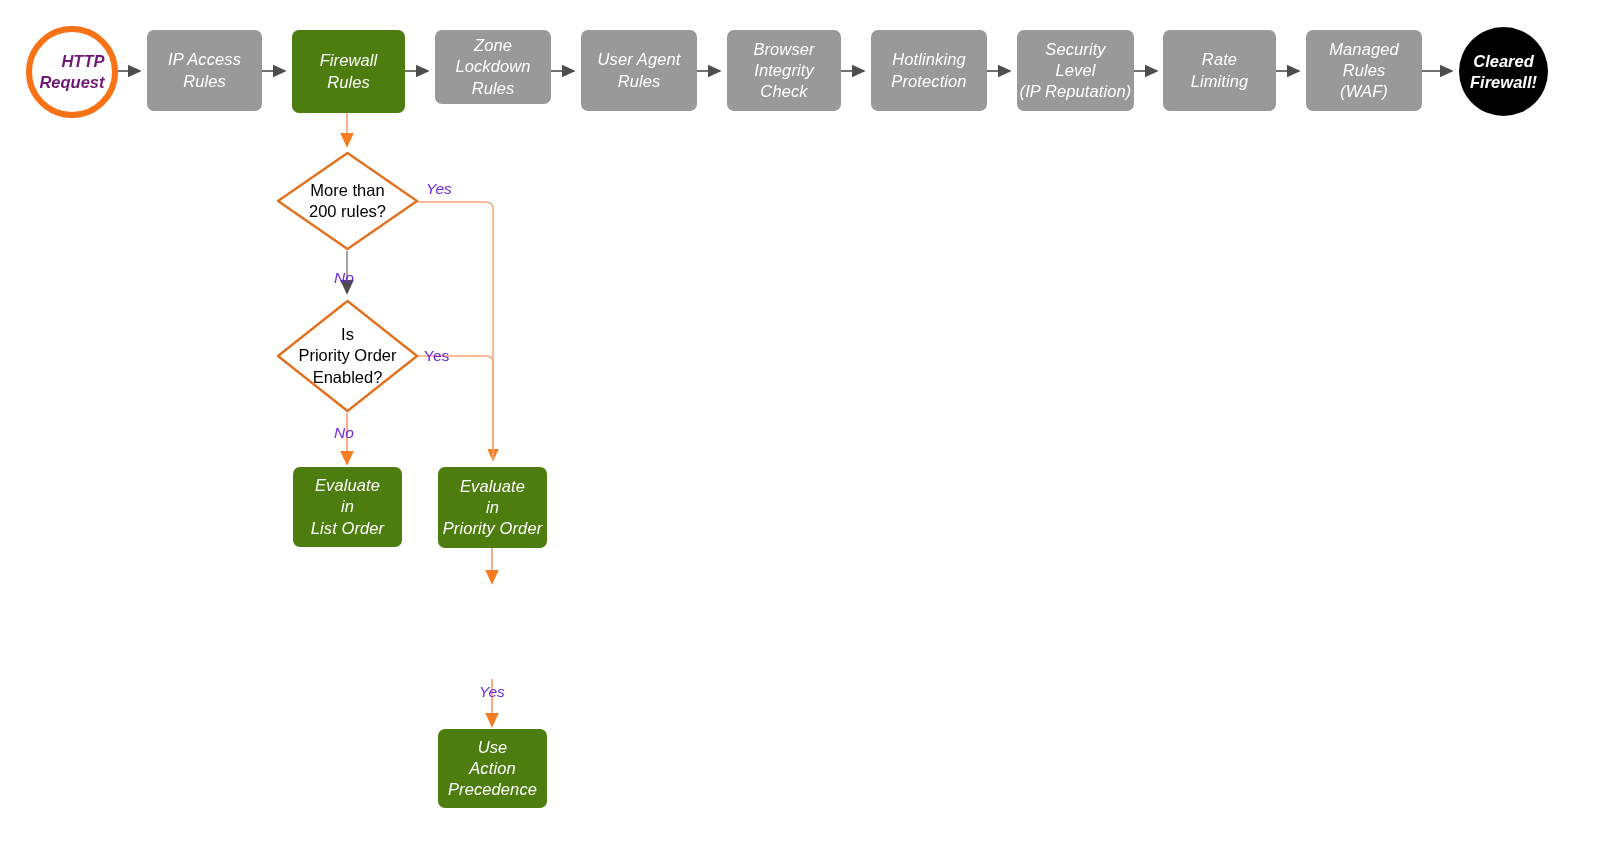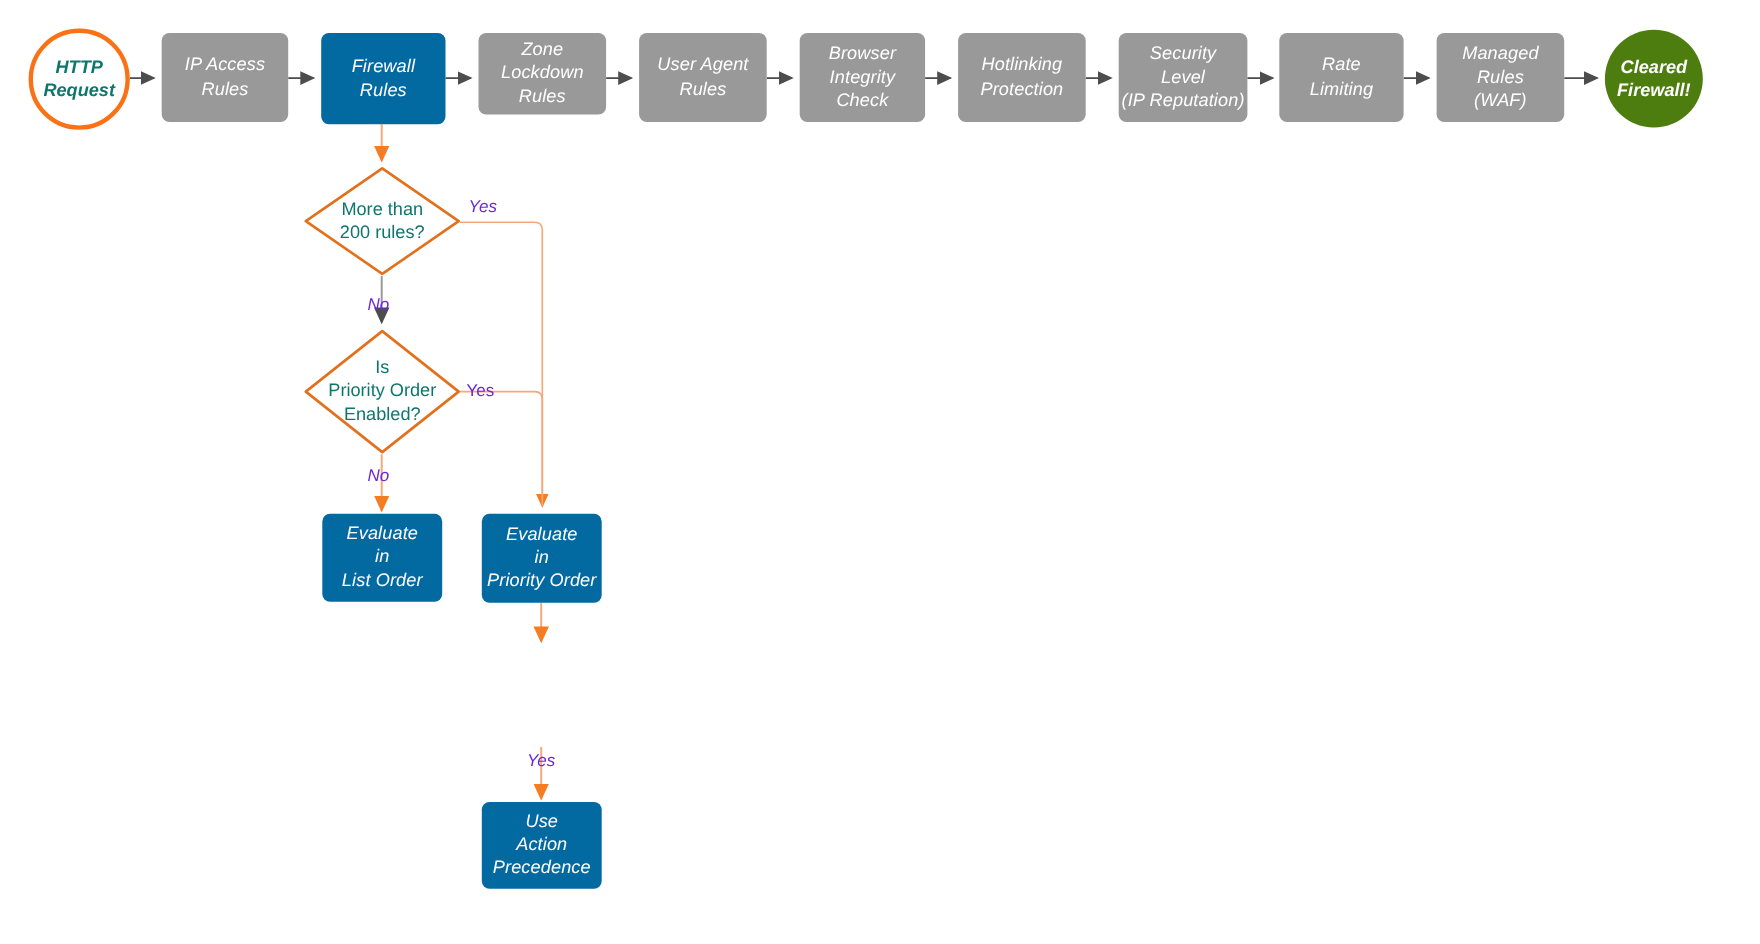--- a/index.html
+++ b/index.html
@@ -37,54 +37,55 @@
   }
   .proc {
     border-radius: 7px;
     color: #ffffff;
     font-style: italic;
     font-size: 16.5px;
     line-height: 1.28;
     letter-spacing: 0.1px;
   }
   .proc.gray  { background: #999999; }
-  .proc.orange{ background: #0369a1; }
+  .proc.orange{ background: #4d7c0f; }
 
   .terminal {
     border-radius: 50%;
     font-weight: bold;
     font-style: italic;
     font-size: 16.5px;
     line-height: 1.25;
   }
   .terminal.start {
     background: #ffffff;
-    border: 4px solid #f97316;
-    color: #0f766e;
+    border: 6px solid #f97316;
+    color: #701a75;
+    text-align: right;
   }
   .terminal.end {
-    background: #4d7c0f;
+    background: #000000;
     color: #ffffff;
     text-align: center;
   }
 
   .diamond-wrap {
     position: absolute;
   }
   .diamond-wrap svg { position: absolute; left:0; top:0; }
   .diamond-label {
     position: absolute;
     left: 0; top: 0;
     width: 100%;
     height: 100%;
     display: flex;
     align-items: center;
     justify-content: center;
     text-align: center;
-    color: #0f766e;
+    color: #000000;
     font-size: 16.5px;
     line-height: 1.3;
     white-space: pre-line;
   }
 
   .edge-label {
     position: absolute;
     color: #6d28d9;
     font-size: 15.5px;
     white-space: nowrap;

